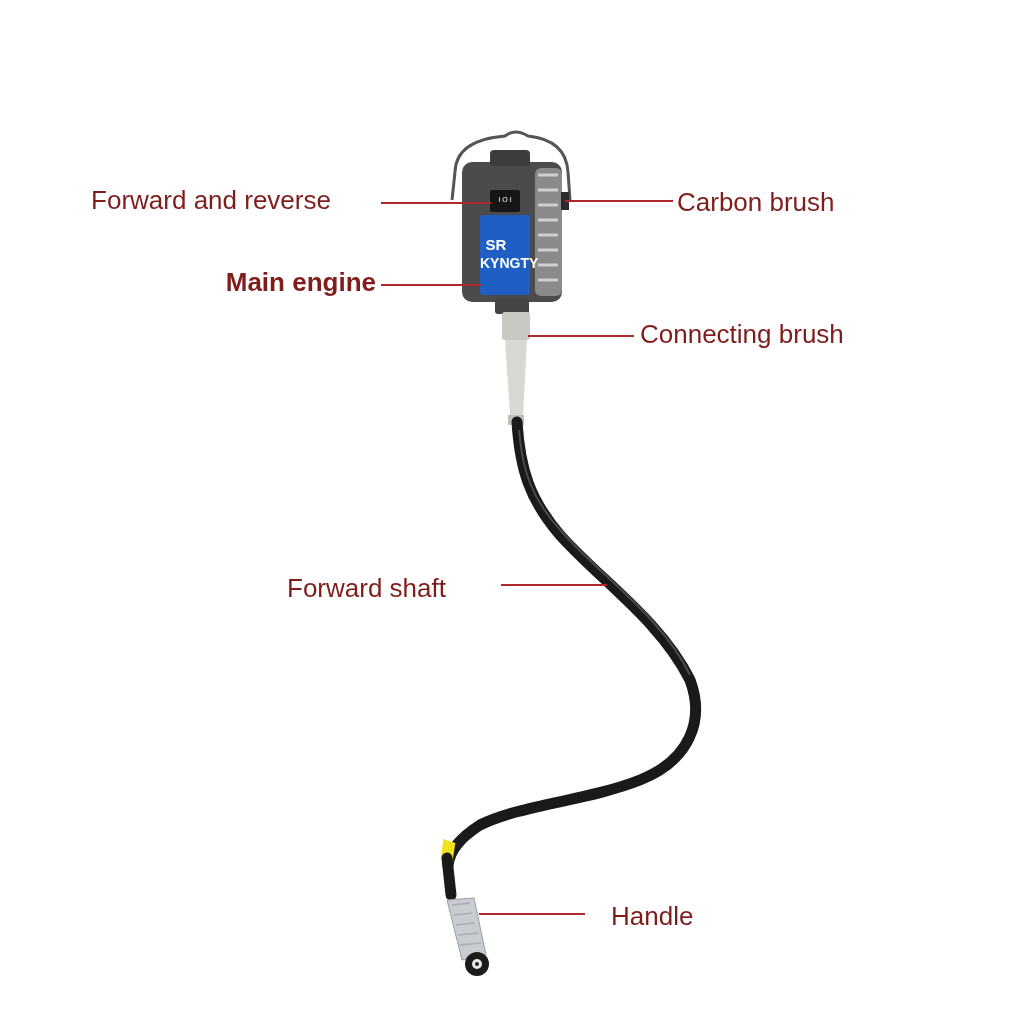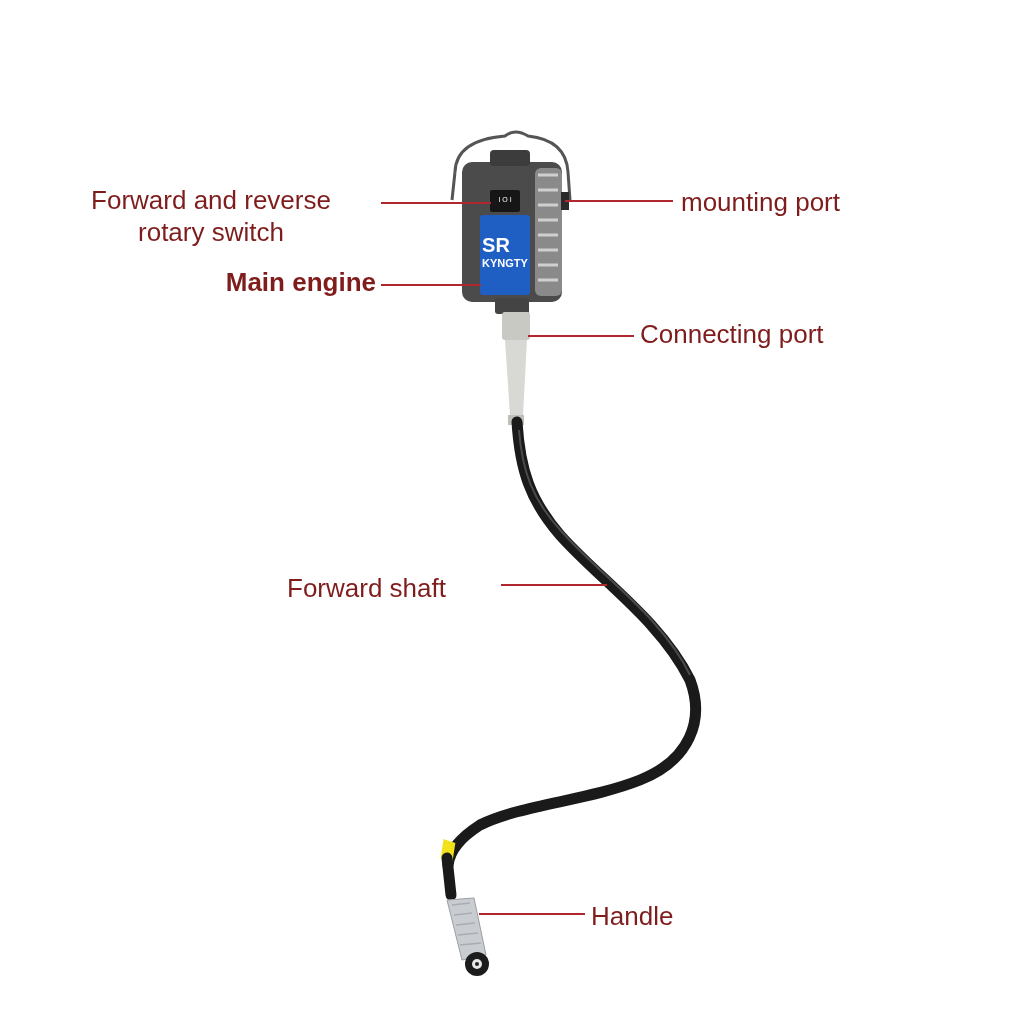--- a/index.html
+++ b/index.html
@@ -47,38 +47,37 @@
 
   <g>
     <path d="M447 900 L474 898 L486 955 L462 960 Z" fill="#c9ccd0" stroke="#9a9ea3" stroke-width="1"></path>
     <path d="M452 905 L470 903 M454 915 L472 913 M456 925 L475 923 M458 935 L478 933 M460 945 L481 943" stroke="#a9adb2" stroke-width="1.5"></path>
     <circle cx="477" cy="964" r="12" fill="#1c1c1c"></circle>
     <circle cx="477" cy="964" r="5" fill="#e8e8e8"></circle>
     <circle cx="477" cy="964" r="2" fill="#222"></circle>
   </g>
 </svg>
 
-<div class="badge-text" style="left:480px; top:237px; width:32px; font-size:20px; line-height:16px;">SR</div>
-<div class="badge-text" style="left:480px; top:258px; width:50px; font-size:11px; line-height:10px;">KYNGTY</div>
+<div class="badge-text" style="left:480px; top:237px; width:32px; font-size:15px; line-height:16px;">SR</div>
+<div class="badge-text" style="left:480px; top:258px; width:50px; font-size:14px; line-height:10px;">KYNGTY</div>
 <div class="badge-text" style="left:490px; top:196px; width:30px; font-size:7px; line-height:8px; font-weight:normal;">I O I</div>
 
 <div class="label center" style="left:44px; top:184px; width:334px;">
   <div>Forward and reverse</div>
-  <div>rotary switch</div>
 </div>
 <div class="leader" style="left:381px; top:202px; width:110px;"></div>
 
 <div class="label right-align" style="left:150px; top:266px; width:226px;">Main engine</div>
 <div class="leader" style="left:381px; top:284px; width:100px;"></div>
 
 <div class="label" style="left:677px; top:186px;">
-  <div style="margin-left:4px;">mounting port</div>
+  <div>Carbon brush</div>
 </div>
 <div class="leader" style="left:565px; top:200px; width:108px;"></div>
 
-<div class="label" style="left:640px; top:318px;">Connecting port</div>
+<div class="label" style="left:640px; top:318px;">Connecting brush</div>
 <div class="leader" style="left:528px; top:335px; width:106px;"></div>
 
 <div class="label" style="left:287px; top:572px;">Forward shaft</div>
 <div class="leader" style="left:501px; top:584px; width:106px;"></div>
 
-<div class="label" style="left:591px; top:900px;">Handle</div>
+<div class="label" style="left:611px; top:900px;">Handle</div>
 <div class="leader" style="left:479px; top:913px; width:106px;"></div>
 
 </body></html>

